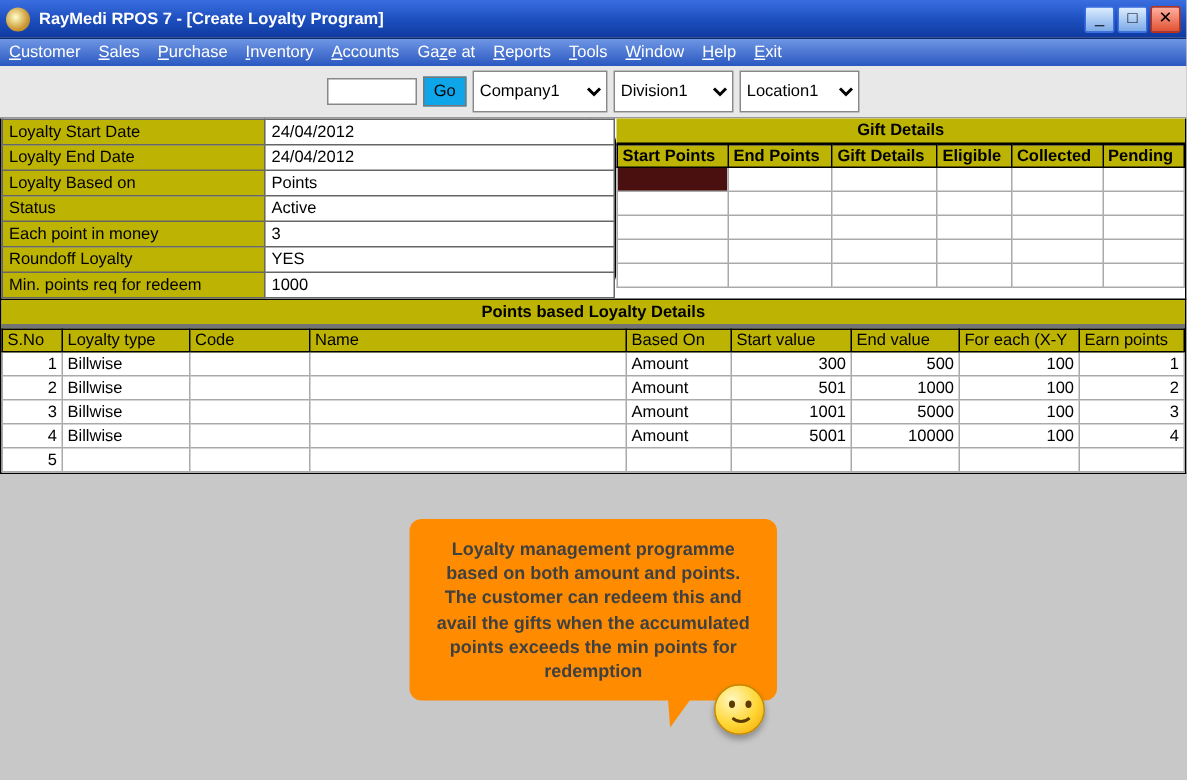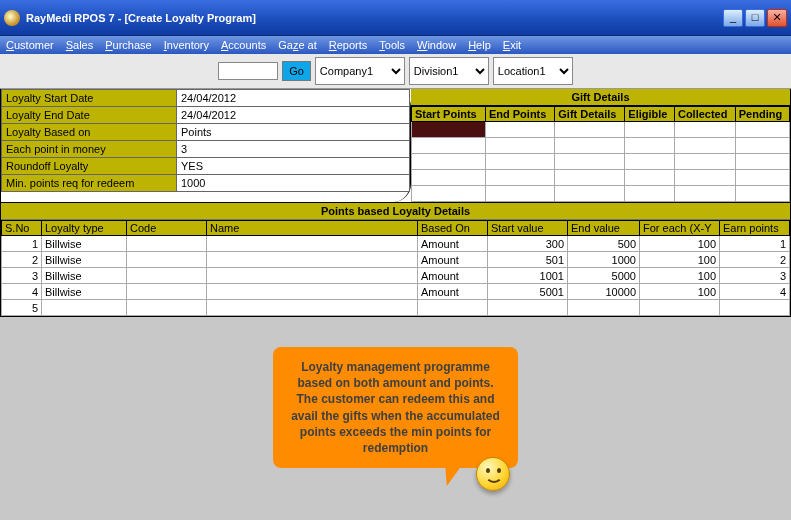--- a/index.html
+++ b/index.html
@@ -7,21 +7,21 @@
     font-family: Tahoma, Arial, sans-serif;
     font-size: 11px;
     background: #c8c8c8;
     width: 791px;
     height: 520px;
     overflow: hidden;
   }
   .title-bar {
     background: linear-gradient(to bottom, #3a6ee0, #1e50c0 50%, #0e3aa0);
     color: #fff;
-    height: 36px;
+    height: 26px;
     padding: 0 4px;
     display: flex;
     align-items: center;
     justify-content: space-between;
     border-bottom: 1px solid #0a2a70;
   }
   .title-left { display: flex; align-items: center; gap: 6px; font-weight: bold; }
   .title-icon {
     width: 16px; height: 16px;
     background: radial-gradient(circle at 40% 40%, #ffc, #c93 60%, #a72);
@@ -143,21 +143,21 @@
   .points-section {
     border: 1px solid #000;
     border-top: none;
     background: #fff;
   }
   .points-header {
     background: #bdb302;
     text-align: center;
     font-weight: bold;
     padding: 2px 0;
-    border-bottom: 1px solid #737373;
+    border-bottom: 3px solid #737373;
   }
   .points-table {
     width: 100%;
     border-collapse: collapse;
     font-size: 11px;
   }
   .points-table th {
     background: #bdb302;
     border: 1px solid #000;
     padding: 1px 3px;
@@ -283,20 +283,24 @@
             <td class="lbl">Loyalty Start Date</td>
             <td class="val">24/04/2012</td>
           </tr>
           <tr>
             <td class="lbl">Loyalty End Date</td>
             <td class="val">24/04/2012</td>
           </tr>
           <tr>
             <td class="lbl">Loyalty Based on</td>
             <td class="val">Points</td>
+          </tr>
+          <tr>
+            <td class="lbl">Status</td>
+            <td class="val">Active</td>
           </tr>
           <tr>
             <td class="lbl">Each point in money</td>
             <td class="val">3</td>
           </tr>
           <tr>
             <td class="lbl">Roundoff Loyalty</td>
             <td class="val">YES</td>
           </tr>
           <tr>

